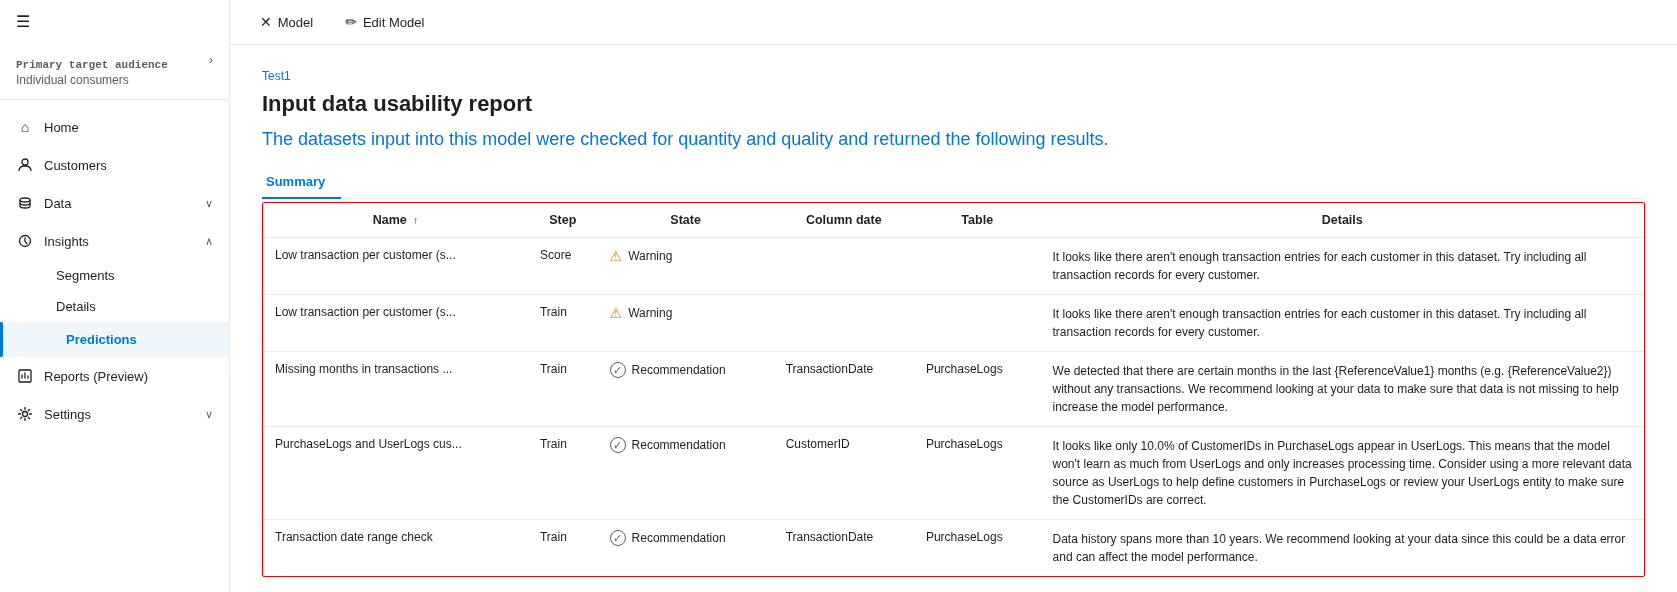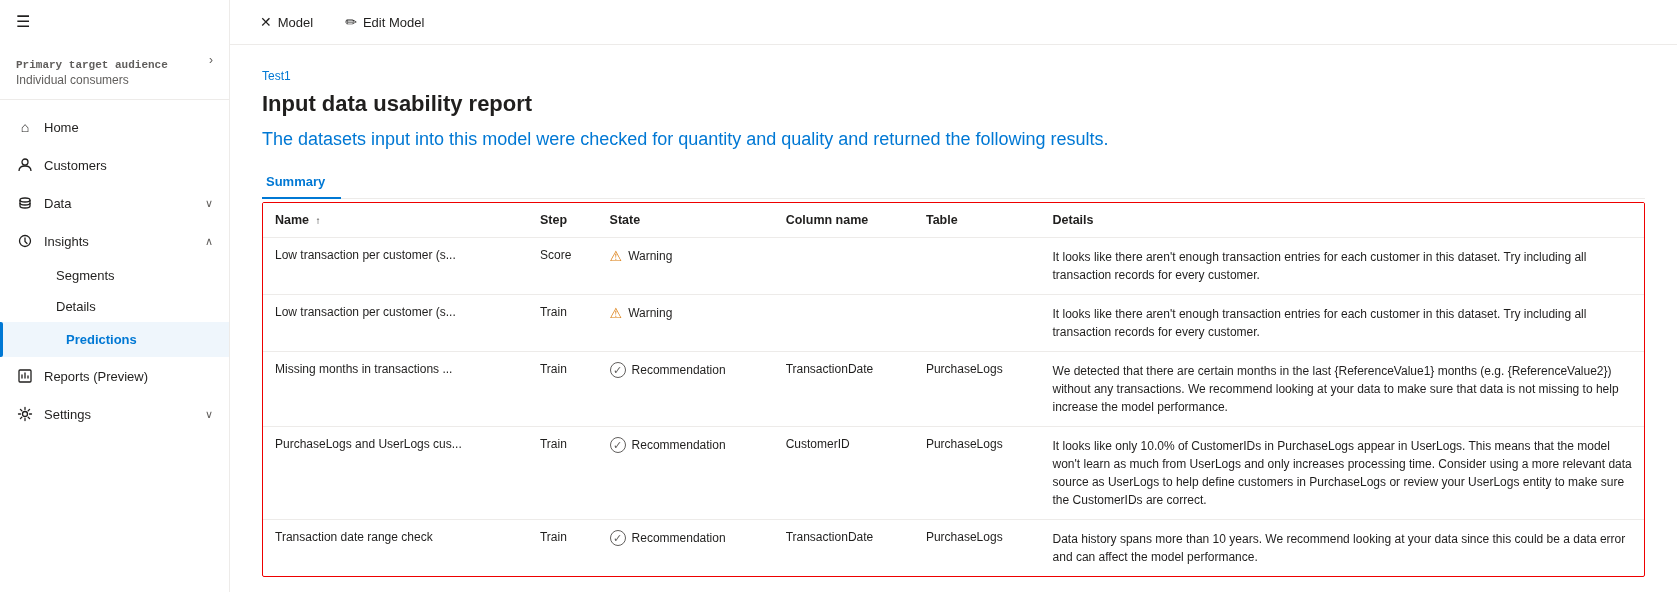--- a/index.html
+++ b/index.html
@@ -171,21 +171,21 @@
     table {
       width: 100%;
       border-collapse: collapse;
       font-size: 12.5px;
     }
     thead tr {
       background: #fff;
     }
     thead th {
       padding: 10px 12px;
-      text-align: left;
+      text-align: center;
       font-weight: 600;
       color: #201f1e;
       border-bottom: 1px solid #edebe9;
       white-space: nowrap;
     }
     tbody tr {
       border-bottom: 1px solid #edebe9;
     }
     tbody tr:last-child { border-bottom: none; }
     tbody td {
@@ -319,21 +319,21 @@
     <div class="table-wrapper">
       <table>
         <thead>
           <tr>
             <th>
               <span>Name</span>
               <span class="sort-arrow">↑</span>
             </th>
             <th>Step</th>
             <th>State</th>
-            <th>Column name</th>
+            <th>Column date</th>
             <th>Table</th>
             <th>Details</th>
           </tr>
         </thead>
         <tbody id="table-body">
         <tr>
               <td>Low transaction per customer (s...</td>
               <td>Score</td>
               <td>
                 <div class="state-cell">

